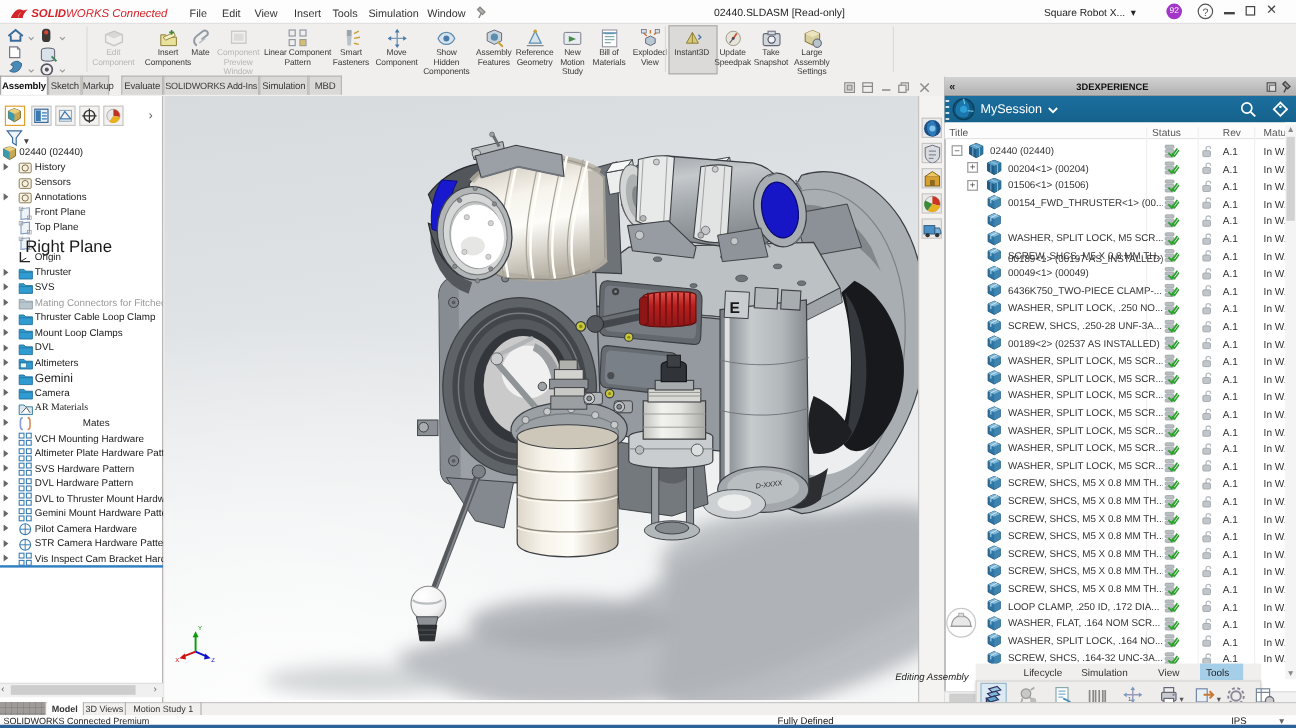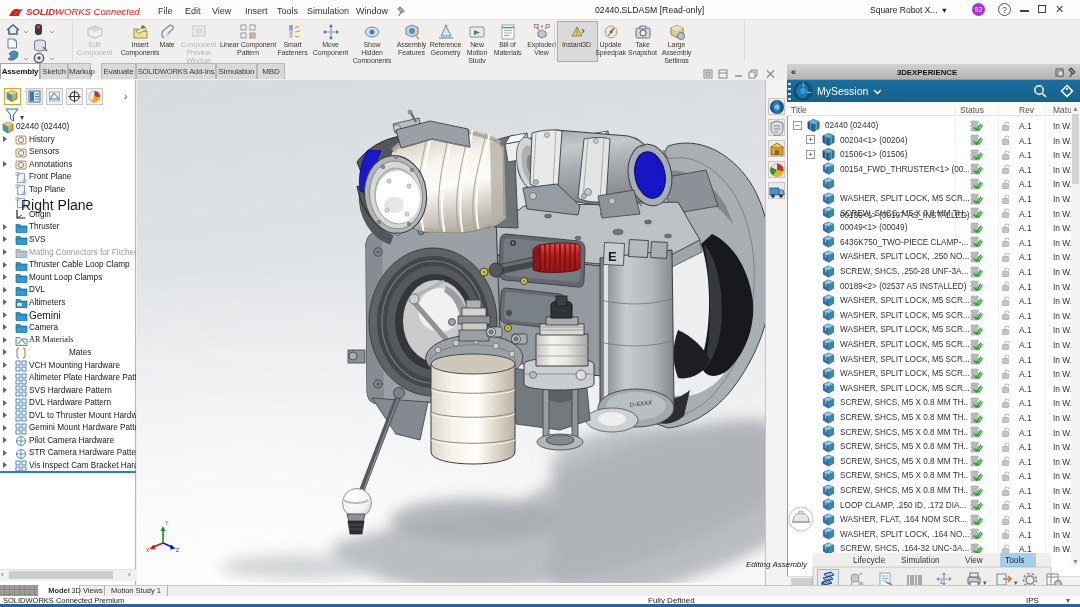--- a/index.html
+++ b/index.html
@@ -1450,21 +1450,21 @@
 <svg class="abs" style="left:1px;top:442px" width="26" height="26">
         <circle cx="13" cy="13" r="12" fill="#fdfdfd" stroke="#c8c8c8"></circle>
         <path d="M5,16 C5,10 9,7 13,7 C17,7 21,10 21,16 Z" fill="#e8e8e8" stroke="#999"></path>
         <path d="M4,16 h18" stroke="#999" stroke-width="1.2"></path>
         <rect x="11" y="5" width="4" height="3" fill="#ddd" stroke="#999" stroke-width="0.6"></rect>
       </svg>
     </div>
 
   <div class="abs" id="bottabs"></div>
   <div class="abs" style="left:0;top:585px;width:38px;height:11px;background:repeating-linear-gradient(90deg,#c9c7c5 0 4px,#b5b3b1 4px 5px),repeating-linear-gradient(#c9c7c5 0 4px,#b5b3b1 4px 5px);background-blend-mode:multiply;"></div>
-  <div class="btab" style="left:39px;width:41px;top:585px;position:absolute;font-weight:bold;background:#fff;border-right:1px solid #b5b3b1;">Model</div>
+  <div class="btab" style="left:39px;width:31px;top:585px;position:absolute;font-weight:bold;background:#fff;border-right:1px solid #b5b3b1;">Model</div>
   <div class="btab" style="left:70px;width:35px;top:585px;position:absolute;border-right:1px solid #b5b3b1;">3D Views</div>
   <div class="btab" style="left:105px;width:63px;top:585px;position:absolute;border-right:1px solid #b5b3b1;">Motion Study 1</div>
   <div class="abs" id="statusbar"></div>
   <div class="abs" style="left:3px;top:596px;font-size:7.5px;color:#222;">SOLIDWORKS Connected Premium</div>
   <div class="abs" style="left:648px;top:596px;font-size:8px;color:#222;">Fully Defined</div>
   <div class="abs" style="left:746px;top:560px;font-size:8px;color:#222;font-style:italic;">Editing Assembly</div>
   <div class="abs" style="left:1026px;top:596px;font-size:8px;color:#222;">IPS</div>
   <div class="abs" style="left:1066px;top:596px;font-size:8px;color:#666;">▾</div>
   <div class="abs" id="bluestrip"></div>
 </div>

